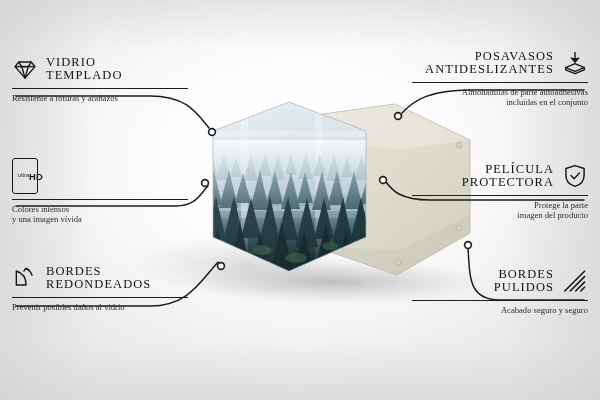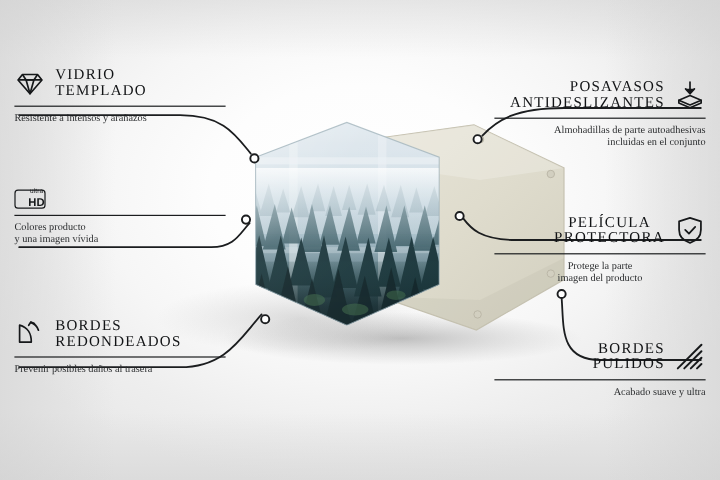--- a/index.html
+++ b/index.html
@@ -54,21 +54,20 @@
   .feature.left  { left: 12px;  text-align: left; }
   .feature.right { right: 12px; text-align: right; }
 
   .f-head {
     display: flex;
     align-items: center;
     gap: 8px;
   }
   .feature.right .f-head {
     flex-direction: row-reverse;
-    margin-top: 16px;
   }
   .f-icon {
     flex: 0 0 auto;
     width: 26px;
     height: 26px;
     display: block;
     color: #16181a;
   }
   .f-title {
     font-family: "Liberation Serif", serif;
@@ -91,31 +90,31 @@
     line-height: 10.4px;
     color: #2a2c2e;
     white-space: pre-line;
   }
 
   
   #feat-tempered   { top: 56px;  }
   #feat-print      { top: 158px; }
   #feat-rounded    { top: 265px; }
   #feat-coasters   { top: 50px;  }
-  #feat-film       { top: 163px; text-align: center; }
+  #feat-film       { top: 163px; }
   #feat-polished   { top: 268px; }
 
   
   .hd-badge {
     width: 26px;
-    height: 16px;
+    height: 36px;
     border: 1.4px solid #17191b;
     border-radius: 3px;
     display: flex;
-    flex-direction: column;
+    flex-direction: row;
     align-items: center;
     justify-content: center;
     line-height: 1;
     box-sizing: border-box;
     padding-left: 11px;
   }
   .hd-badge .hd-top {
     font-family: "Liberation Sans", sans-serif;
     font-size: 5.4px;
     letter-spacing: .1px;
@@ -313,47 +312,47 @@
       <svg class="f-icon" viewBox="0 0 24 24" fill="none" stroke="currentColor" stroke-width="1.3" stroke-linejoin="round">
         <path d="M6.2 5.6h11.6l3.4 4.2L12 20.4 2.8 9.8z"></path>
         <path d="M2.8 9.8h18.4"></path>
         <path d="M6.2 5.6 9 9.8 12 20.4 15 9.8l2.8-4.2"></path>
         <path d="M9 9.8h6"></path>
       </svg>
       <div class="f-title">VIDRIO
 TEMPLADO</div>
     </div>
     <div class="f-rule"></div>
-    <div class="f-sub">Resistente a intensos y arañazos</div>
+    <div class="f-sub">Resistente a roturas y arañazos</div>
   </div>
 
   <div class="feature left" id="feat-print">
     <div class="f-head">
       <div class="hd-badge">
         <span class="hd-top">ultra</span>
         <span class="hd-main">HD</span>
       </div>
     </div>
     <div class="f-rule"></div>
-    <div class="f-sub">Colores producto
+    <div class="f-sub">Colores intensos
 y una imagen vívida</div>
   </div>
 
   <div class="feature left" id="feat-rounded">
     <div class="f-head">
       <svg class="f-icon" viewBox="0 0 24 24" fill="none" stroke="currentColor" stroke-width="1.3" stroke-linecap="round" stroke-linejoin="round">
         <path d="M4 5.5v13h9c0 -7.2 -2.6 -11 -9 -13z"></path>
         <path d="M12.5 3.4c3 1 5 3 6 6"></path>
         <path d="M11 5.6 12.7 3.1 15.4 4.2"></path>
       </svg>
       <div class="f-title">BORDES
 REDONDEADOS</div>
     </div>
     <div class="f-rule"></div>
-    <div class="f-sub">Prevenir posibles daños al trasera</div>
+    <div class="f-sub">Prevenir posibles daños al vidrio</div>
   </div>
 
   <div class="feature right" id="feat-coasters">
     <div class="f-head">
       <svg class="f-icon" viewBox="0 0 24 24" fill="none" stroke="currentColor" stroke-width="1.3" stroke-linecap="round" stroke-linejoin="round">
         <path d="M12 2.2v7.6"></path>
         <path d="M8.6 7.4 12 11.2 15.4 7.4" fill="currentColor"></path>
         <path d="M12 12.6 3.4 16.2 12 19.8 20.6 16.2z"></path>
         <path d="M3.4 16.2v2.1L12 21.9l8.6-3.6v-2.1"></path>
       </svg>
@@ -384,16 +383,16 @@
       <svg class="f-icon" viewBox="0 0 24 24" fill="none" stroke="currentColor" stroke-width="1.5" stroke-linecap="round">
         <path d="M2.6 21.2 20.8 3"></path>
         <path d="M7.6 21.2 20.8 8"></path>
         <path d="M12.6 21.2 20.8 13"></path>
         <path d="M17.4 21.2 20.8 17.8"></path>
       </svg>
       <div class="f-title">BORDES
 PULIDOS</div>
     </div>
     <div class="f-rule"></div>
-    <div class="f-sub">Acabado suave y ultra</div>
+    <div class="f-sub">Acabado seguro y seguro</div>
   </div>
 
 </div>
 
 </body></html>

